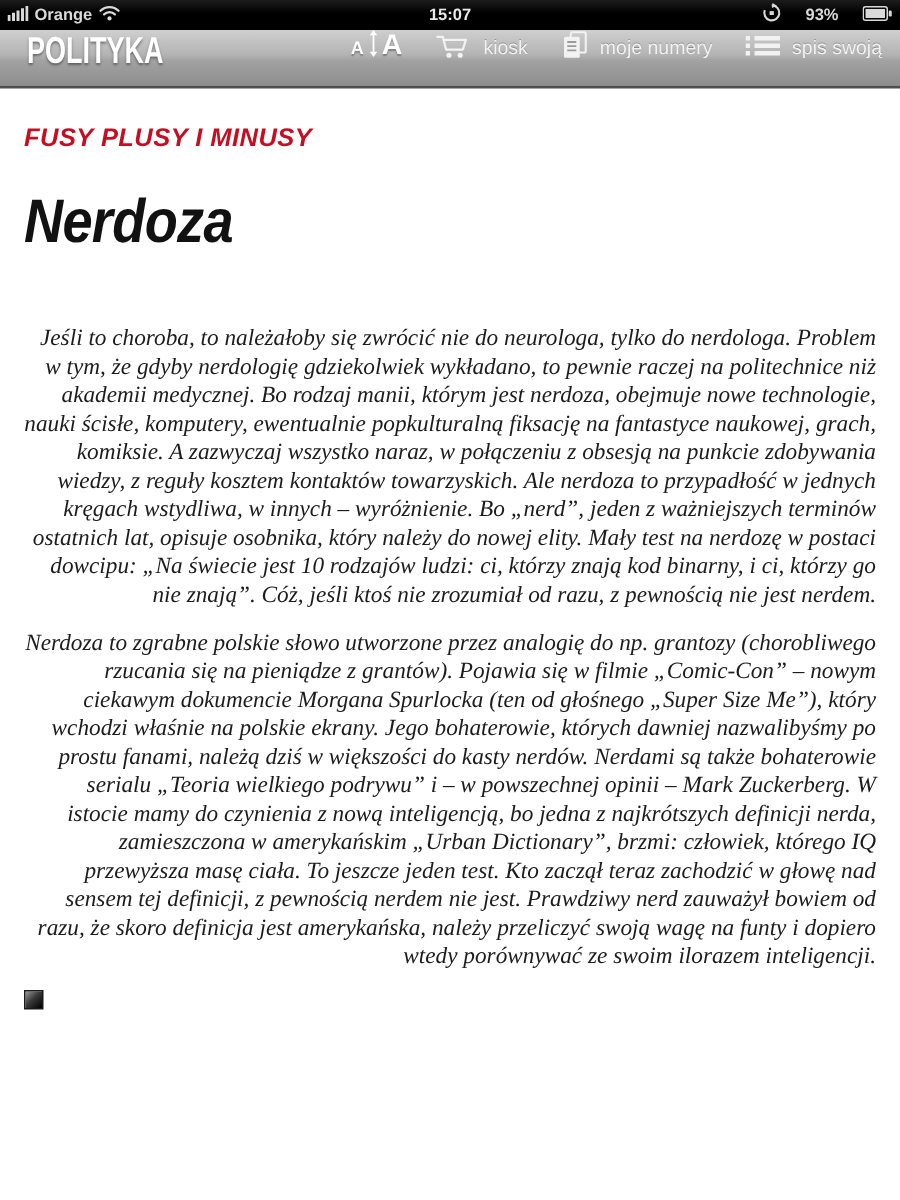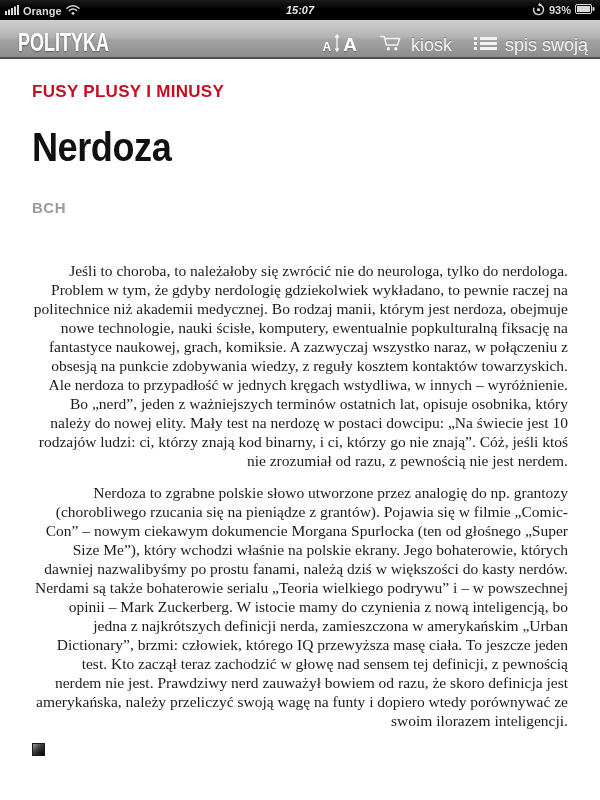--- a/index.html
+++ b/index.html
@@ -7,47 +7,47 @@
     width:600px;height:800px;background:#fff;overflow:hidden;
     font-family:"Liberation Sans",sans-serif;
     -webkit-font-smoothing:antialiased;
   }
   
   .status-bar{
     height:20px;background:linear-gradient(#1c1c1c,#000 45%,#000);
     display:flex;align-items:center;padding:0 5px;
     color:#d9d9d9;font-size:11px;font-weight:bold;position:relative;
   }
-  .sb-left{display:flex;align-items:flex-end;gap:4px;}
-  .sb-time{position:absolute;left:0;right:0;text-align:center;color:#e8e8e8;font-style:italic;}
-  .sb-right{margin-left:auto;display:flex;align-items:center;gap:4px;position:relative;z-index:1;}
+  .sb-left{display:flex;align-items:center;gap:4px;}
+  .sb-time{position:absolute;left:0;right:0;text-align:center;color:#e8e8e8;}
+  .sb-right{margin-left:auto;display:flex;align-items:center;gap:16px;position:relative;z-index:1;}
   
   .toolbar{
     height:37px;
     background:linear-gradient(#cfcfcf,#b3b3b3 45%,#a2a2a2 55%,#8d8d8d);
     border-bottom:2px solid #4e4e4e;
-    display:flex;align-items:flex-end;padding:0 12px 0 18px;
+    display:flex;align-items:flex-start;padding:0 12px 0 18px;
   }
   .logo{
     color:#fff;font-size:25px;font-weight:bold;letter-spacing:0;
     transform:scaleX(.72);transform-origin:left center;
     text-shadow:0 1px 2px rgba(0,0,0,.4);white-space:nowrap;cursor:pointer;
   }
   .tb-right{margin-left:auto;display:flex;align-items:center;gap:22px;}
   .tb-item{
-    display:flex;align-items:center;gap:8px;color:#f2f2f2;font-size:18px;
+    display:flex;align-items:center;gap:8px;color:#f2f2f2;font-size:13px;
     text-shadow:0 -1px 0 rgba(0,0,0,.25);cursor:pointer;white-space:nowrap;
   }
   .fontsize{display:flex;align-items:baseline;gap:3px;color:#fff;cursor:pointer;
     text-shadow:0 1px 1px rgba(0,0,0,.3);}
   .fs-small{font-size:12px;font-weight:bold;}
   .fs-large{font-size:19px;font-weight:bold;}
   .fs-arrow{align-self:center;}
   
-  .content{padding:0 32px;}
+  .content{padding:0 16px;font-style:italic;}
   .category{
     margin-top:23px;color:#c60e22;font-size:17px;font-weight:bold;
     letter-spacing:.3px;
   }
   .title{
     margin-top:22px;color:#111;font-size:41px;font-weight:bold;
     letter-spacing:-.5px;transform:scaleX(.88);transform-origin:left center;
     white-space:nowrap;
   }
   .author{
@@ -127,39 +127,48 @@
       <span>
         <svg width="24" height="19" viewBox="0 0 24 19">
           <path d="M1.5 3.5 H5.2 L7.4 12 H18.6 L20.6 5.5 H6.2" fill="none" stroke="#f2f2f2" stroke-width="1.5" stroke-linejoin="round" stroke-linecap="round"></path>
           <circle cx="9.3" cy="15.8" r="1.7" fill="#f2f2f2"></circle>
           <circle cx="16.8" cy="15.8" r="1.7" fill="#f2f2f2"></circle>
         </svg>
       </span>
       <span>kiosk</span>
     </div>
 
+    <div class="tb-item">
+      <span>
+        <svg width="18" height="20" viewBox="0 0 18 20">
+          <rect x="6.5" y="1.5" width="10" height="13.5" rx="1" fill="none" stroke="#f2f2f2" stroke-width="1.4"></rect>
+          <rect x="2" y="4.5" width="10.5" height="14" rx="1" fill="#f2f2f2"></rect>
+          <path d="M4.2 8 h6 M4.2 10.8 h6 M4.2 13.6 h6" stroke="#9a9a9a" stroke-width="1.2"></path>
+        </svg>
+      </span>
+      <span>moje numery</span>
+    </div>
 
     <div class="tb-item">
       <span>
         <svg width="23" height="15" viewBox="0 0 23 15">
           <rect x="0" y="1" width="3" height="3" fill="#f2f2f2"></rect>
           <rect x="6" y="1" width="17" height="3" fill="#f2f2f2"></rect>
           <rect x="0" y="6" width="3" height="3" fill="#f2f2f2"></rect>
           <rect x="6" y="6" width="17" height="3" fill="#f2f2f2"></rect>
           <rect x="0" y="11" width="3" height="3" fill="#f2f2f2"></rect>
           <rect x="6" y="11" width="17" height="3" fill="#f2f2f2"></rect>
         </svg>
       </span>
       <span>spis swoją</span>
     </div>
   </div>
 </div>
 
 <div class="content">
   <div class="category">FUSY PLUSY I MINUSY</div>
   <div class="title">Nerdoza</div>
-  <div class="author">BCH</div>
   <div class="body-text">
     <p>Jeśli to choroba, to należałoby się zwrócić nie do neurologa, tylko do nerdologa. Problem w tym, że gdyby nerdologię gdziekolwiek wykładano, to pewnie raczej na politechnice niż akademii medycznej. Bo rodzaj manii, którym jest nerdoza, obejmuje nowe technologie, nauki ścisłe, komputery, ewentualnie popkulturalną fiksację na fantastyce naukowej, grach, komiksie. A zazwyczaj wszystko naraz, w połączeniu z obsesją na punkcie zdobywania wiedzy, z reguły kosztem kontaktów towarzyskich. Ale nerdoza to przypadłość w jednych kręgach wstydliwa, w innych – wyróżnienie. Bo „nerd”, jeden z ważniejszych terminów ostatnich lat, opisuje osobnika, który należy do nowej elity. Mały test na nerdozę w postaci dowcipu: „Na świecie jest 10 rodzajów ludzi: ci, którzy znają kod binarny, i ci, którzy go nie znają”. Cóż, jeśli ktoś nie zrozumiał od razu, z pewnością nie jest nerdem.</p>
     <p>Nerdoza to zgrabne polskie słowo utworzone przez analogię do np. grantozy (chorobliwego rzucania się na pieniądze z grantów). Pojawia się w filmie „Comic-Con” – nowym ciekawym dokumencie Morgana Spurlocka (ten od głośnego „Super Size Me”), który wchodzi właśnie na polskie ekrany. Jego bohaterowie, których dawniej nazwalibyśmy po prostu fanami, należą dziś w większości do kasty nerdów. Nerdami są także bohaterowie serialu „Teoria wielkiego podrywu” i – w powszechnej opinii – Mark Zuckerberg. W istocie mamy do czynienia z nową inteligencją, bo jedna z najkrótszych definicji nerda, zamieszczona w amerykańskim „Urban Dictionary”, brzmi: człowiek, którego IQ przewyższa masę ciała. To jeszcze jeden test. Kto zaczął teraz zachodzić w głowę nad sensem tej definicji, z pewnością nerdem nie jest. Prawdziwy nerd zauważył bowiem od razu, że skoro definicja jest amerykańska, należy przeliczyć swoją wagę na funty i dopiero wtedy porównywać ze swoim ilorazem inteligencji.</p>
     <div class="end-marker"></div>
   </div>
 </div>
 
 </body></html>

